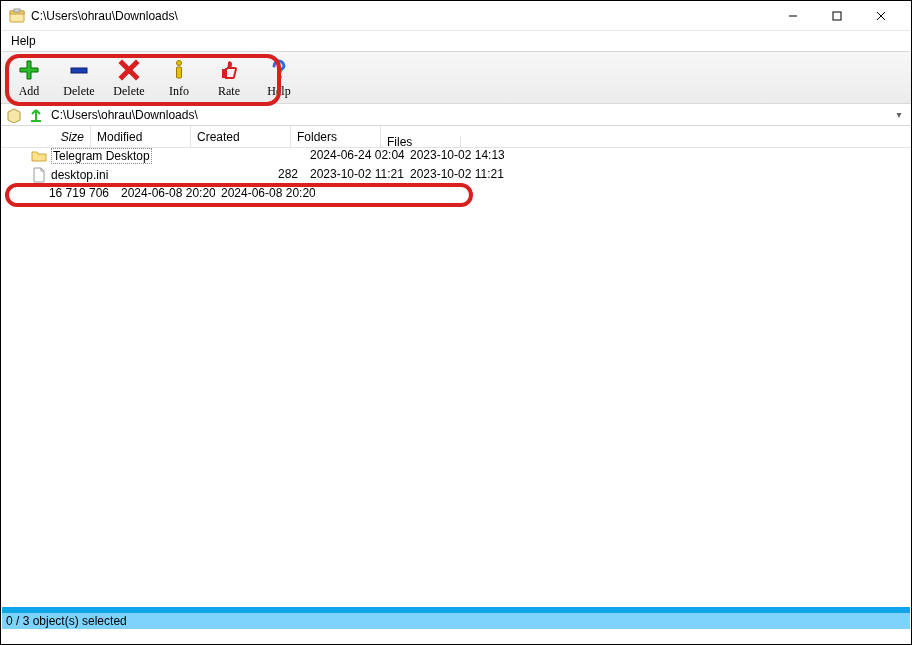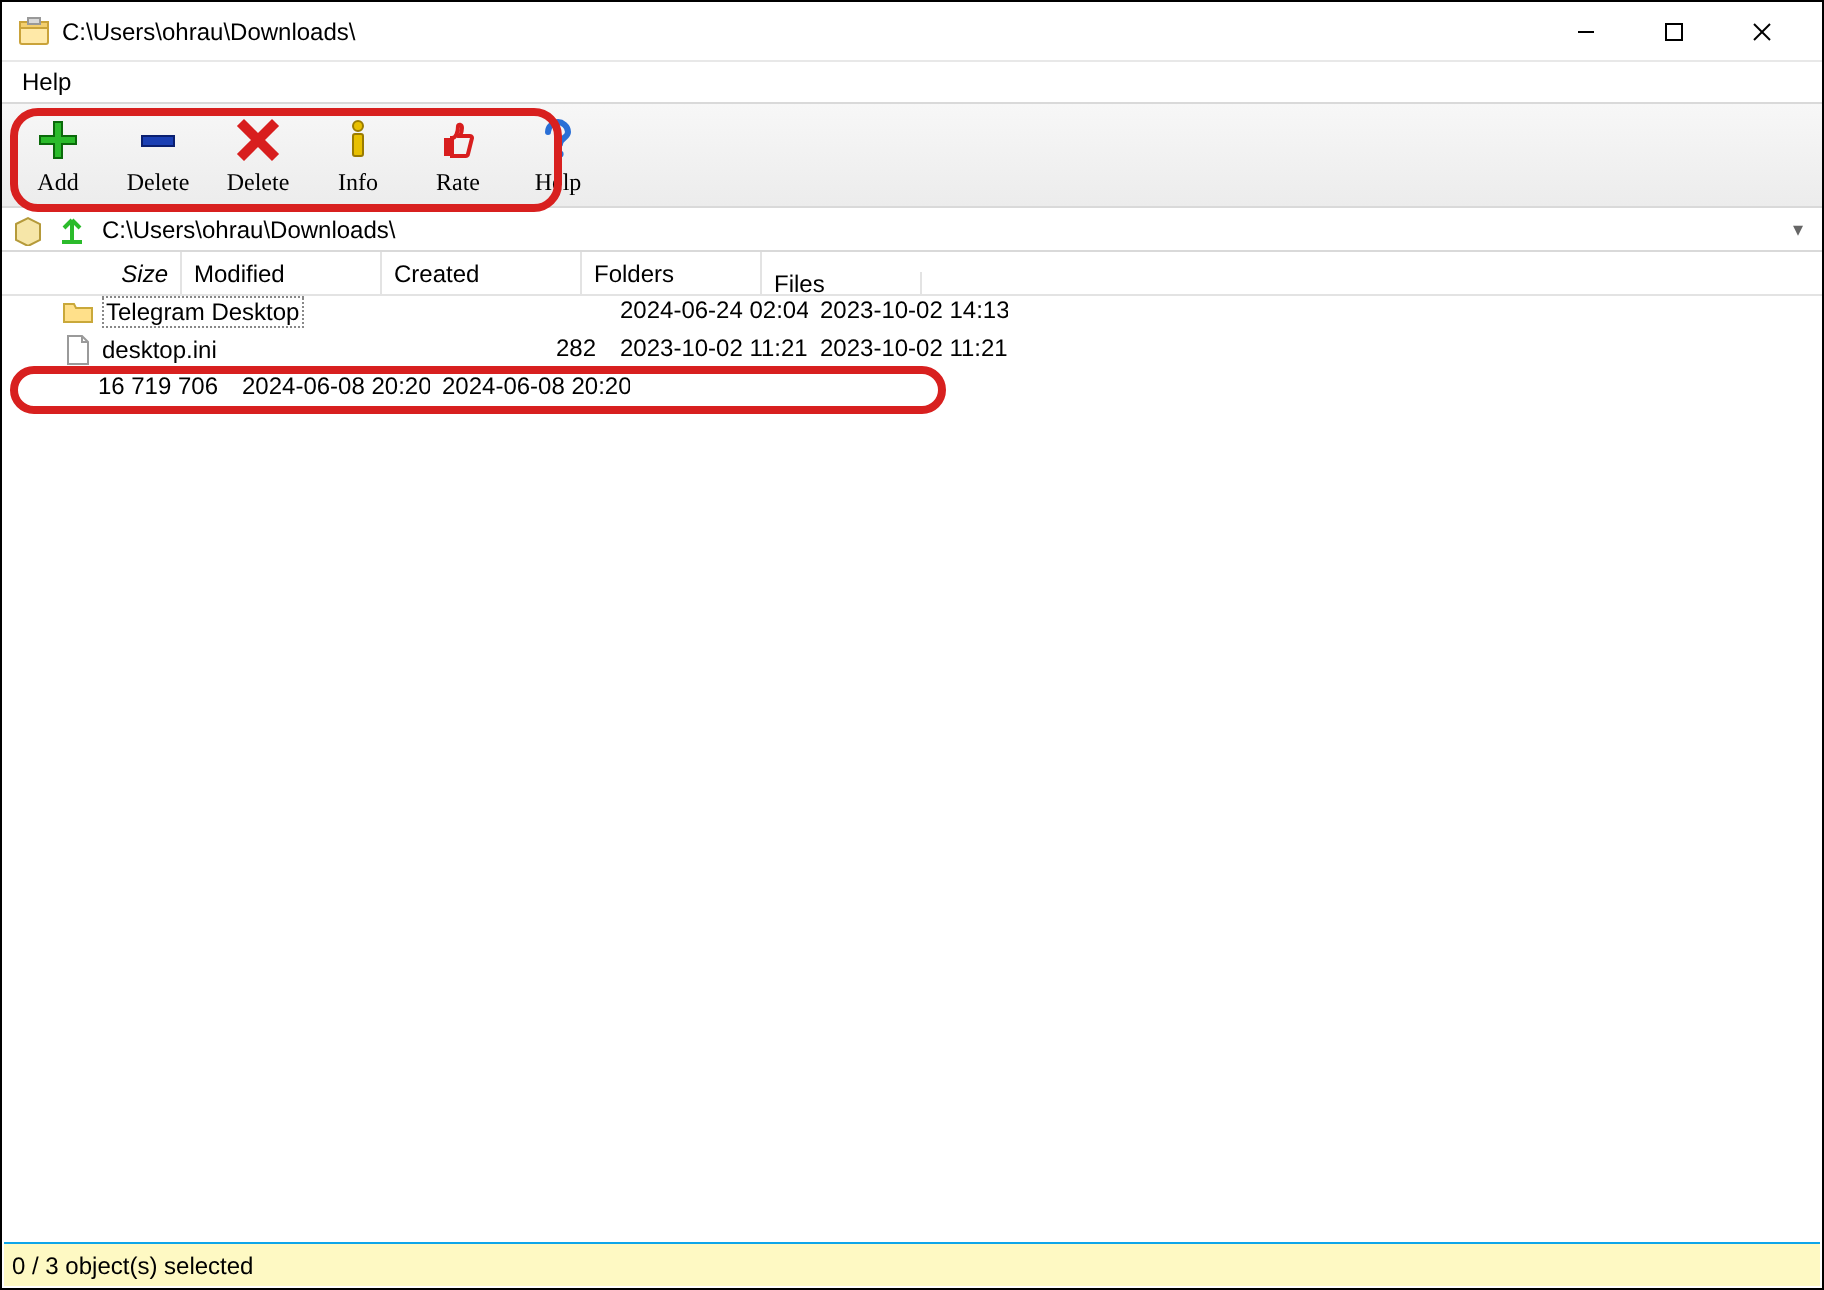--- a/index.html
+++ b/index.html
@@ -108,25 +108,25 @@
   .hl2 {
     position:absolute;
     left:4px; top:35px;
     width:468px; height:24px;
     border:4px solid #d8201f;
     border-radius:12px;
     pointer-events:none;
     z-index:5;
   }
   .statusbar {
-    position:absolute; left:1px; right:1px; bottom:1px;
+    position:absolute; left:1px; right:1px; bottom:15px;
     height:22px;
     display:flex; align-items:center;
-    background:#fef9c3;
-    border-top:1px solid #0ea5e9;
+    background:#7dd3fc;
+    border-top:6px solid #0ea5e9;
     padding:0 4px;
     font-size:12px;
   }
   
   .w-name { width:189px; }
   .w-size { width:90px; }
   .w-mod  { width:100px; }
   .w-crt  { width:100px; }
   .w-com  { width:160px; }
   .w-fold { width:90px; }

